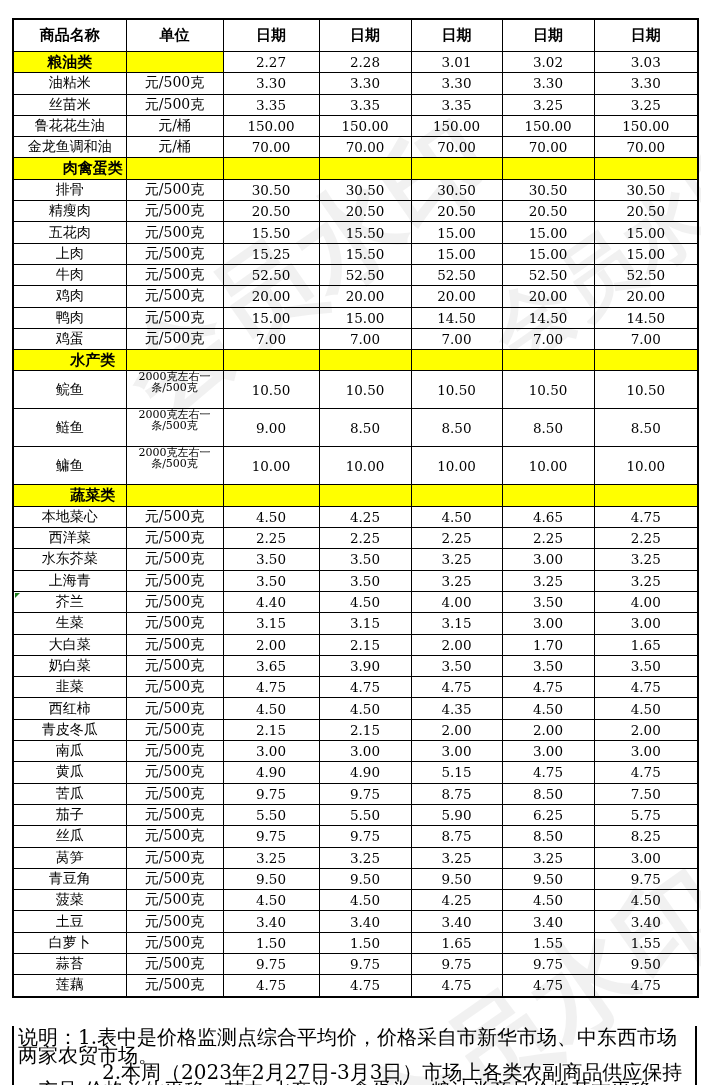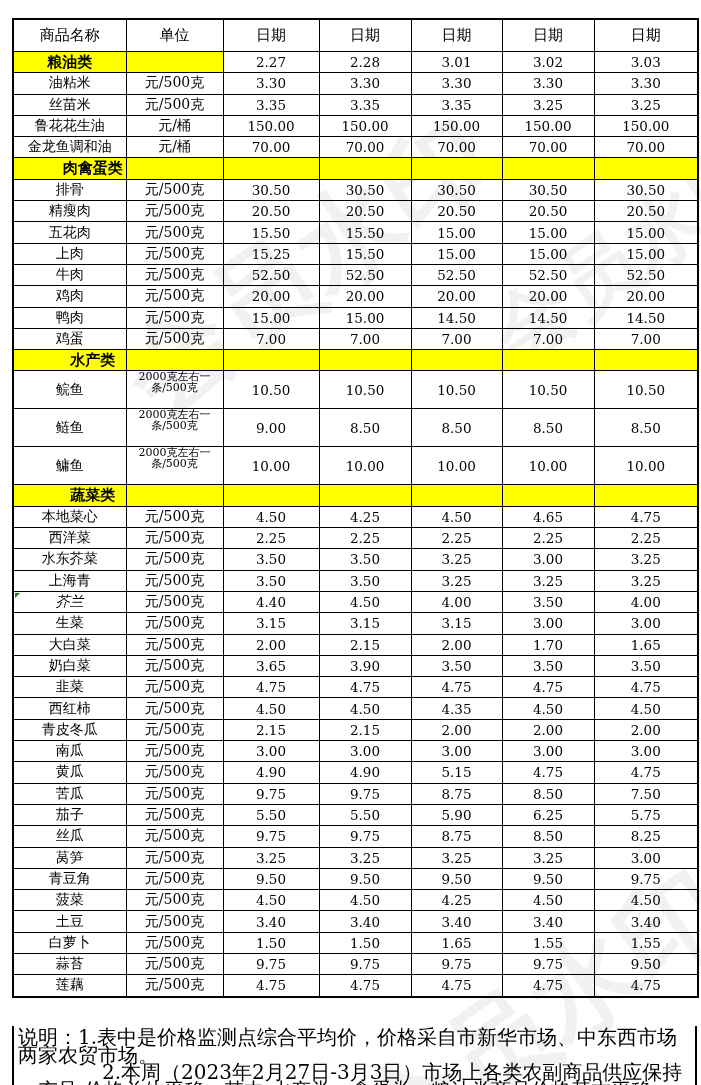--- a/index.html
+++ b/index.html
@@ -23,32 +23,32 @@
 
   table{
     position:absolute;left:12px;top:18px;z-index:1;
     width:685px;table-layout:fixed;border-collapse:collapse;
     border:2px solid #000;background:transparent;
   }
   th,td{
     border:1px solid #000;text-align:center;vertical-align:middle;
     padding:0;overflow:hidden;white-space:nowrap;
   }
-  th{height:31px;font-weight:normal;font-size:15px;}
+  th{height:31px;font-weight:bold;font-size:15px;}
   td{height:20.3px;font-size:14px;}
   td.num{font-size:13.5px;}
   tr.cat td.name{font-weight:bold;font-size:15px;}
   tr.cat-full td{background:#FFFF00;padding-left:46px;}
   tr.cat-partial td:nth-child(1),
   tr.cat-partial td:nth-child(2){background:#FFFF00;}
   .unit-small{
     font-size:11px;line-height:11px;width:82px;margin:0 auto;
     height:37px;overflow:hidden;white-space:normal;word-break:break-all;
   }
-  td.rel{position:relative;font-style:italic;}
+  td.rel{position:relative;}
   .marker{
     position:absolute;left:1px;top:1px;width:0;height:0;
     border-top:5px solid #1e7d1e;border-right:5px solid transparent;
   }
   .notes{
     position:absolute;left:12px;top:1026px;z-index:1;
     width:685px;height:75px;box-sizing:border-box;
     border-left:2px solid #000;border-right:2px solid #000;
     padding:3px 4px 0 4px;
     font-size:20px;line-height:17.5px;

